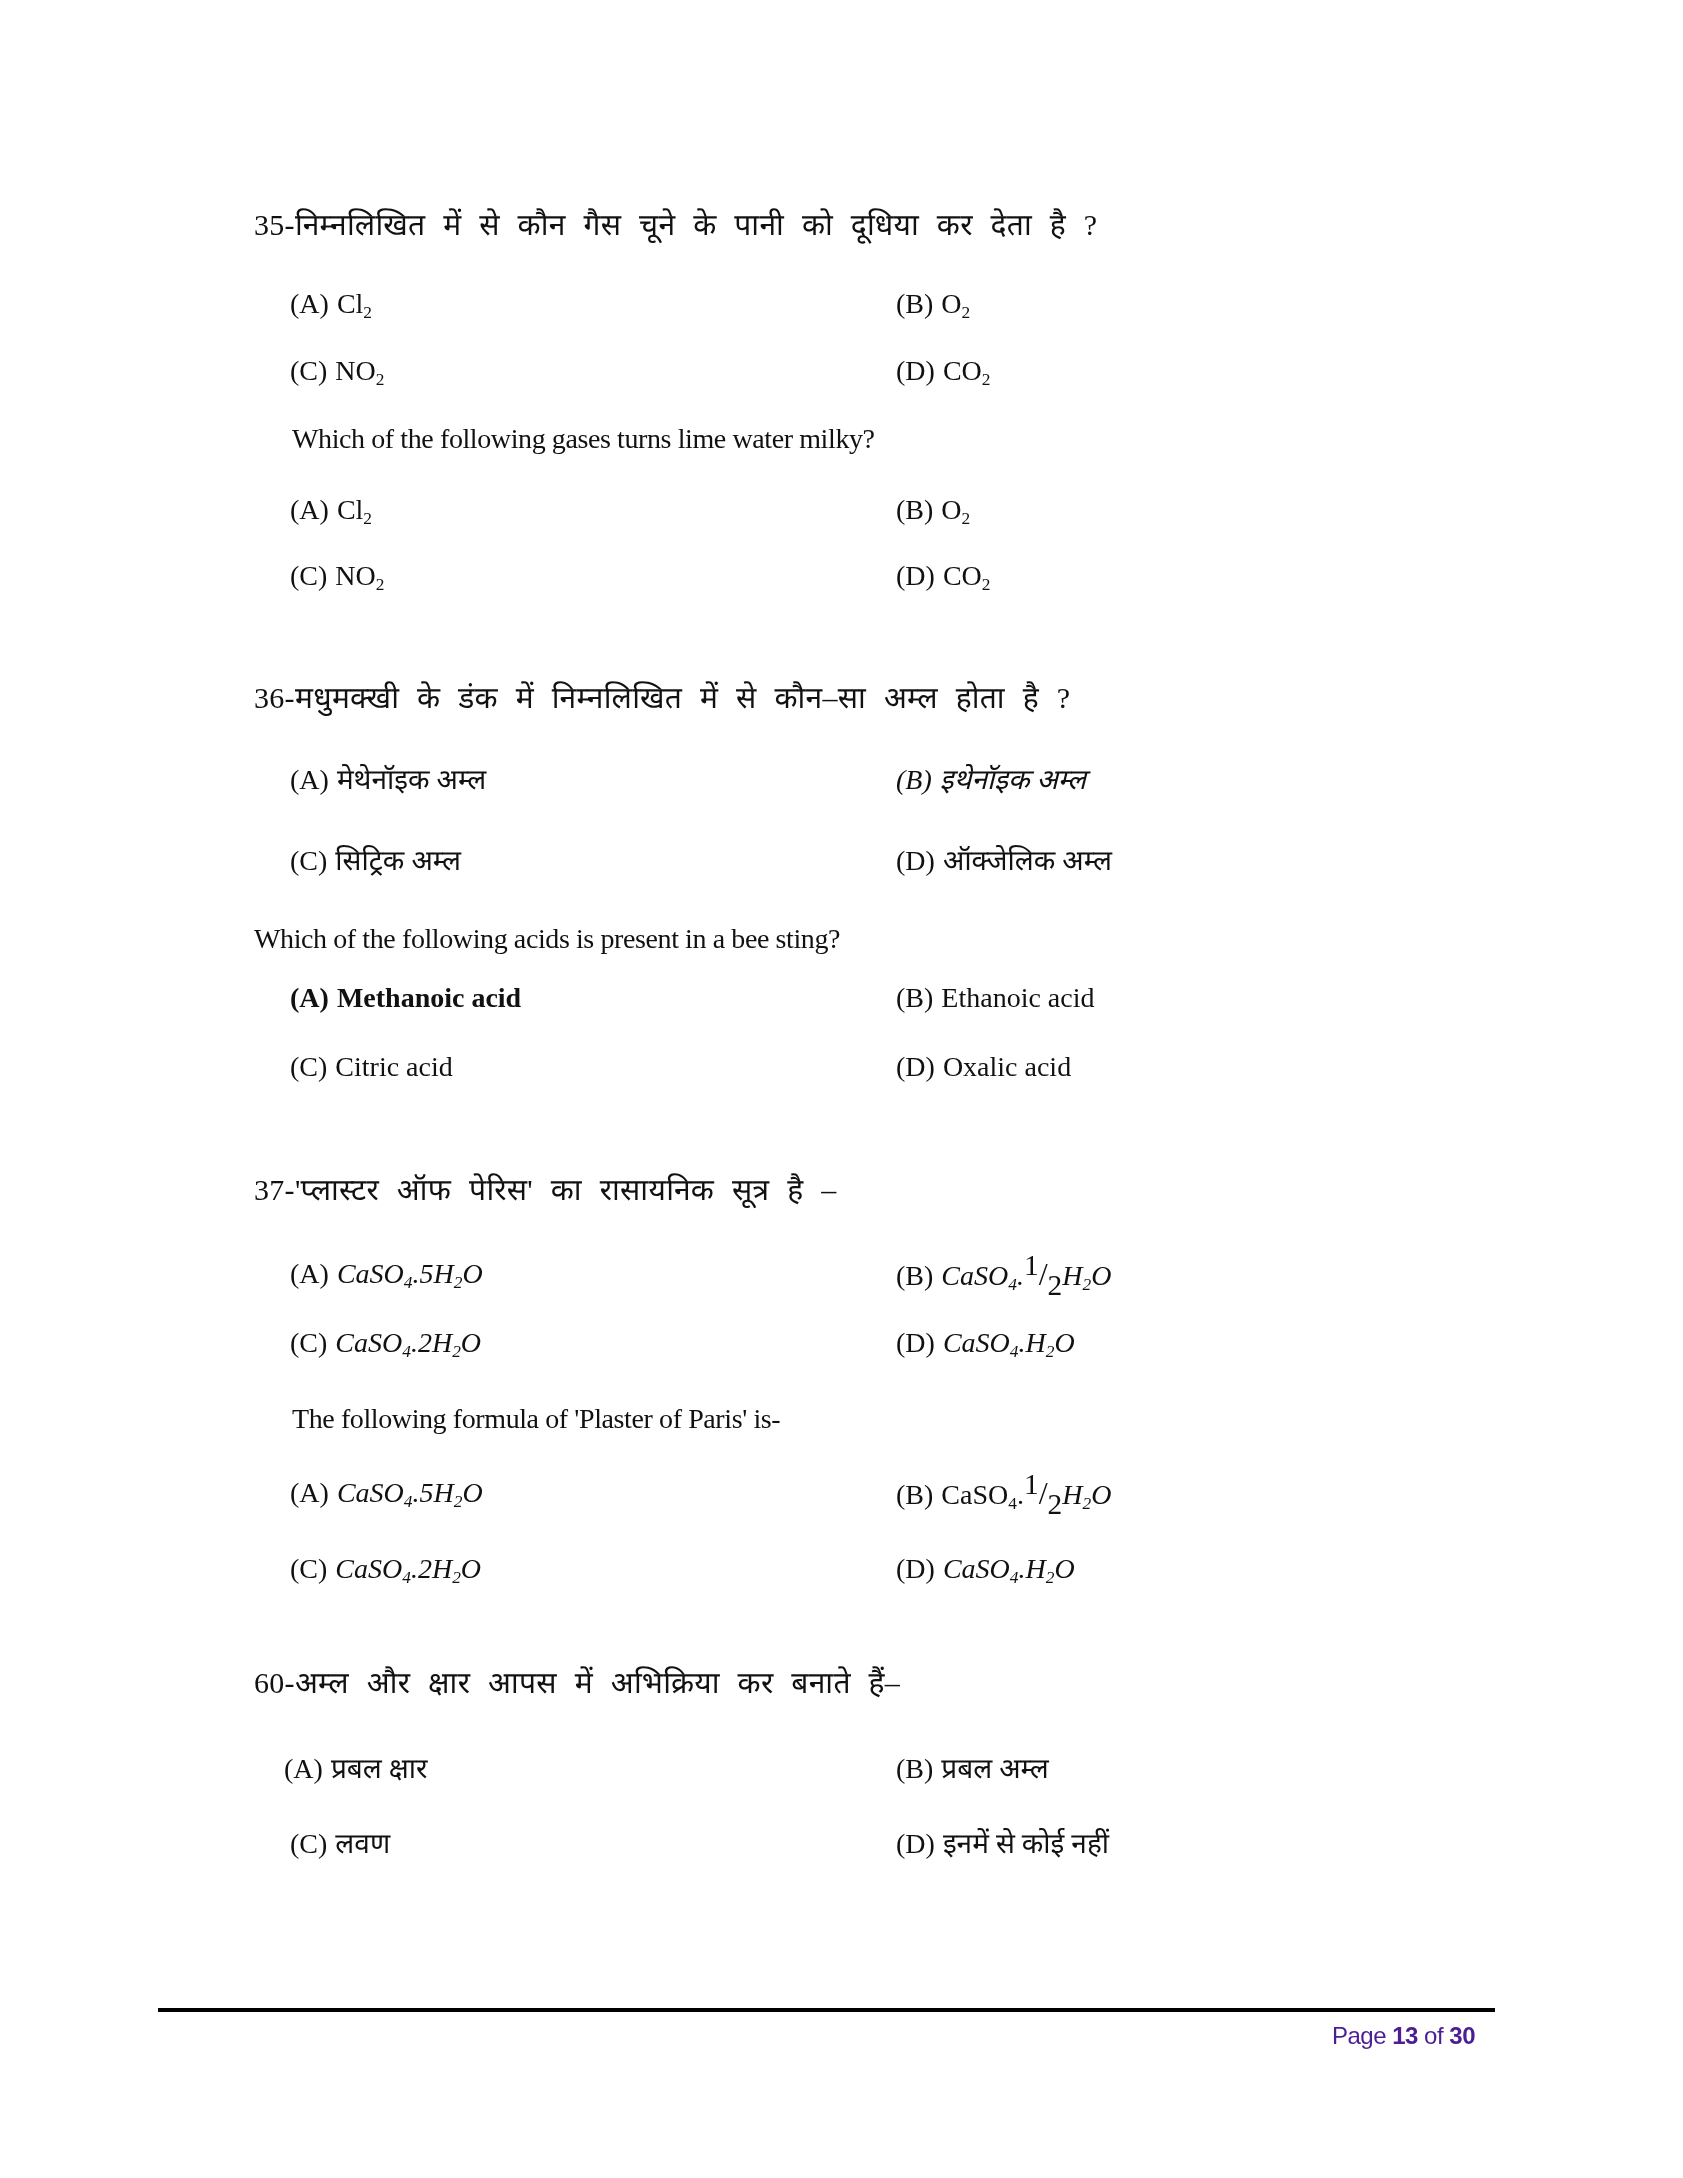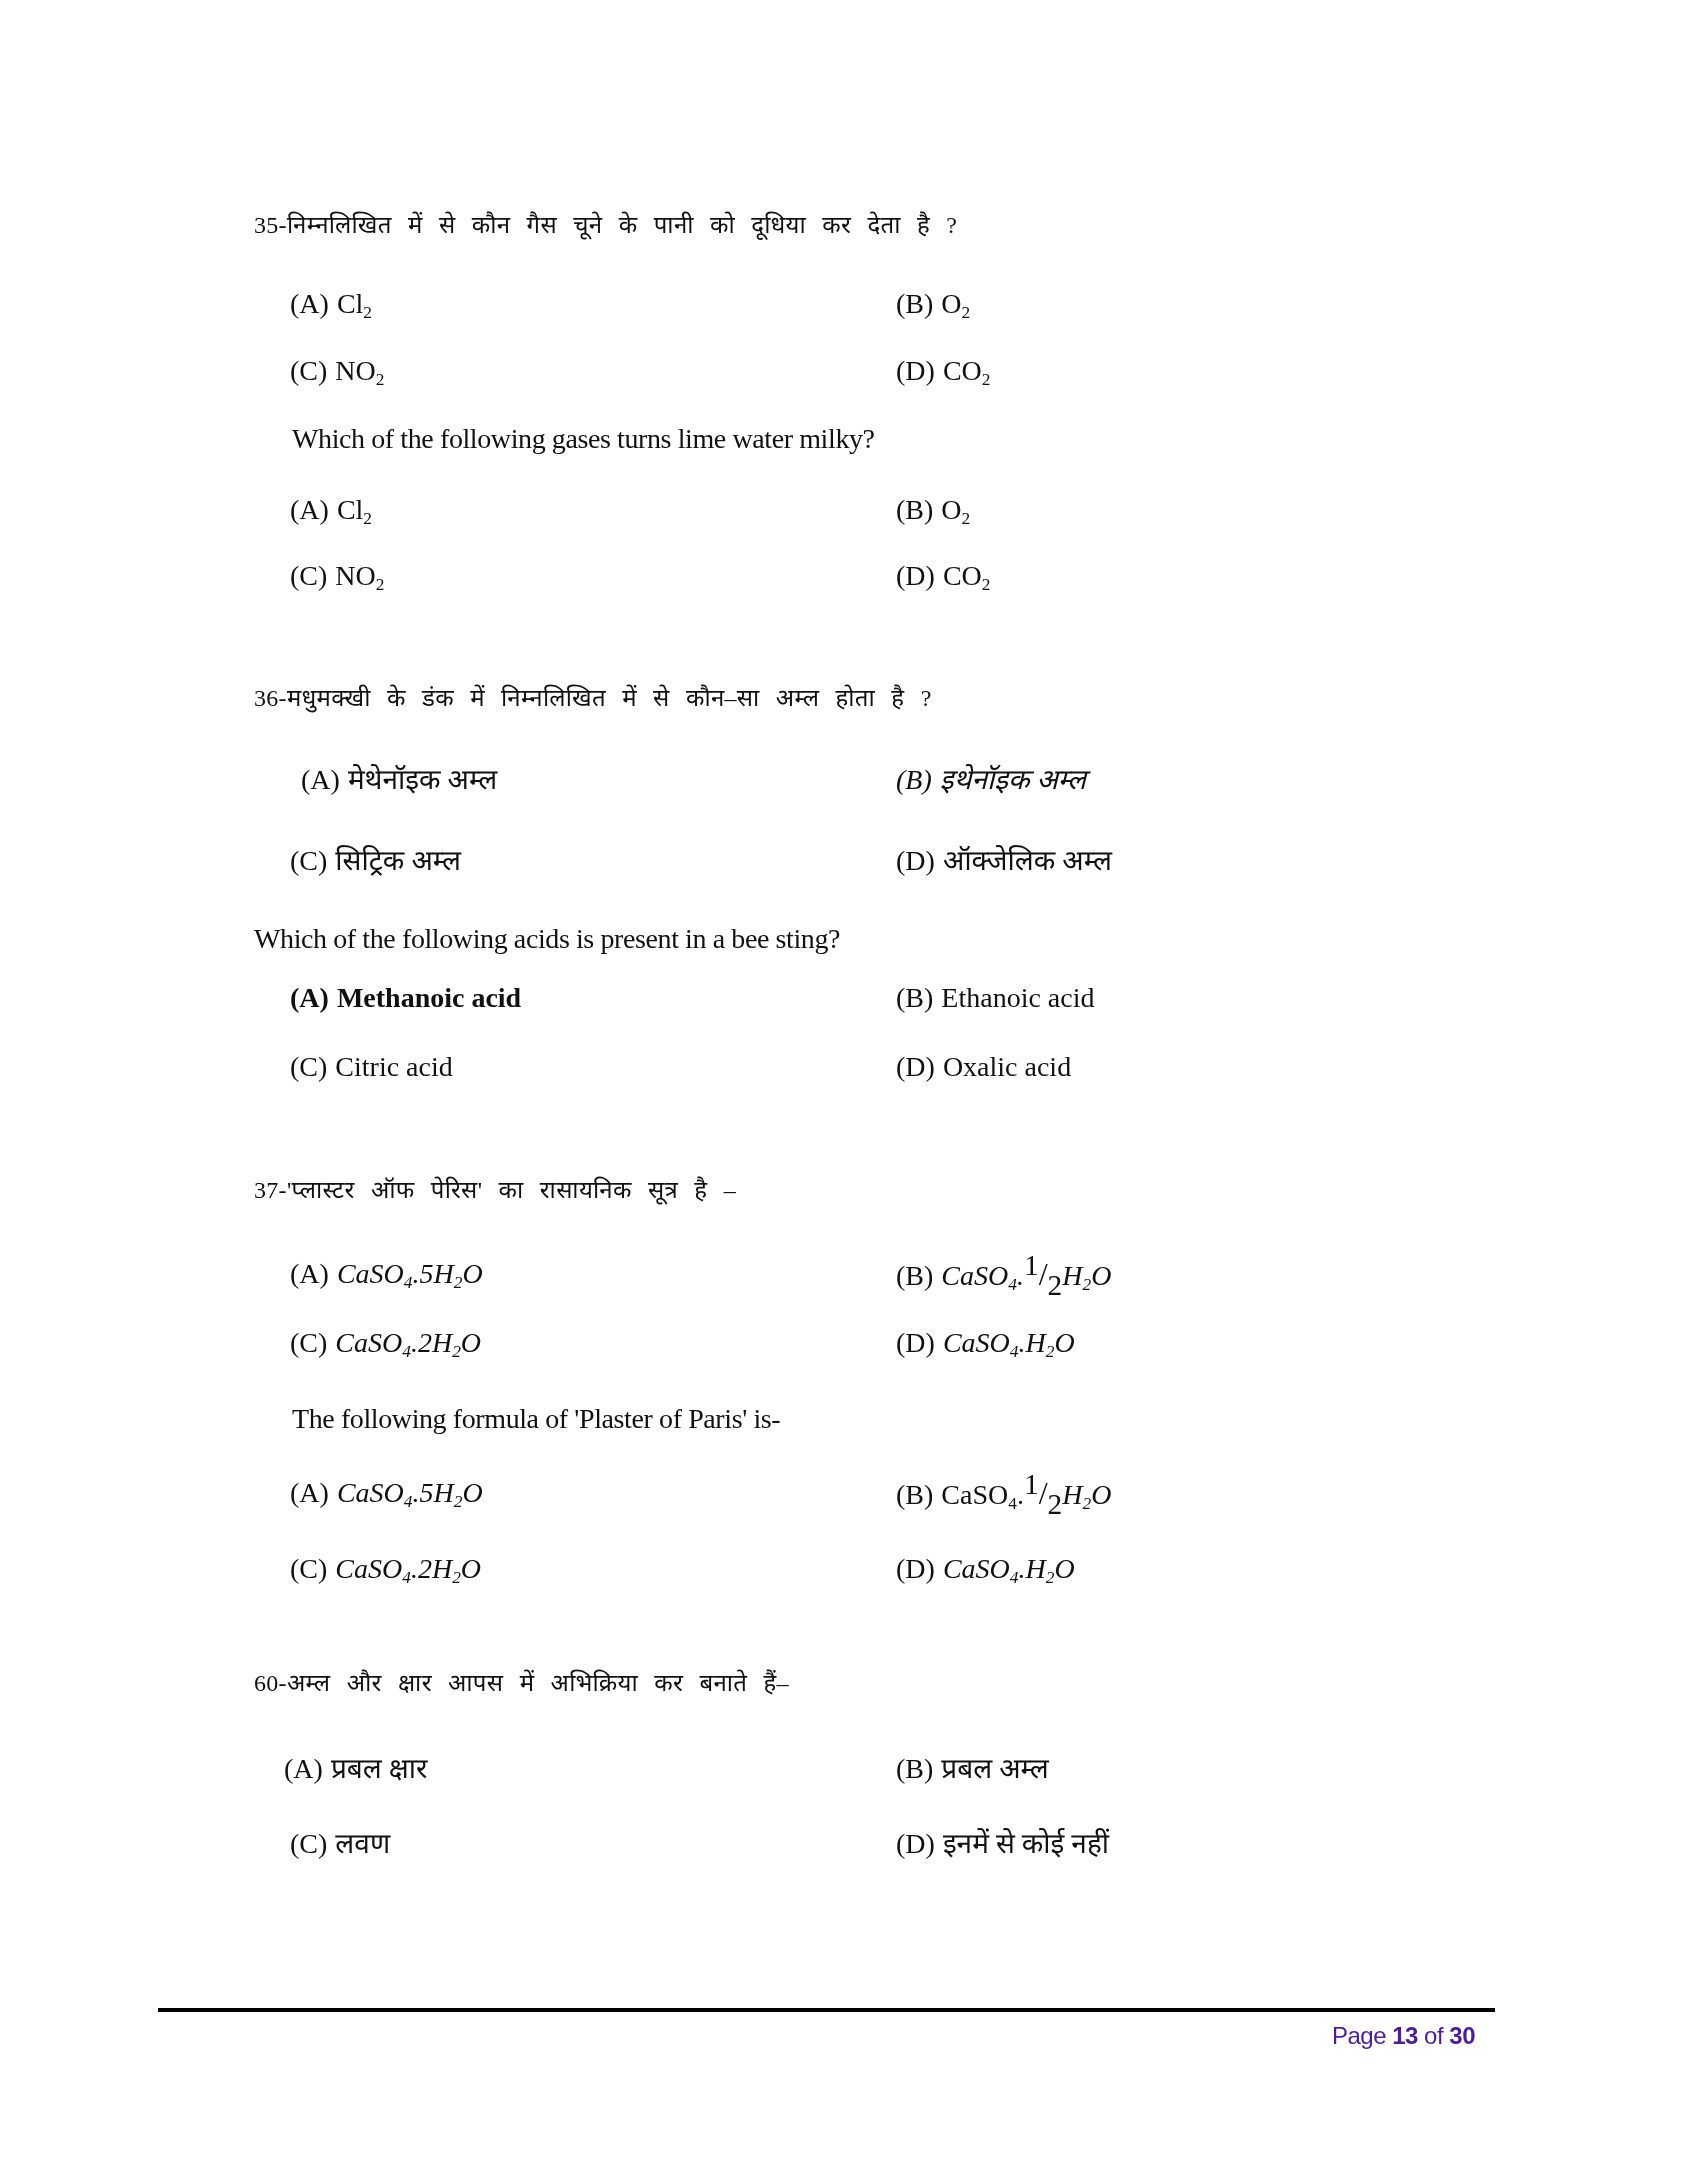--- a/index.html
+++ b/index.html
@@ -1,20 +1,20 @@
 <!DOCTYPE html>
 <html><head>
 <meta charset="utf-8">
 <style>
   html, body { margin: 0; padding: 0; background: #ffffff; }
   body { width: 1683px; height: 2178px; position: relative; overflow: hidden;
          font-family: "Liberation Serif", "DejaVu Serif", serif; color: #111; }
   .line { position: absolute; white-space: nowrap; line-height: 40px; height: 40px;
           transform: translateY(-20px); font-size: 28px; }
-  .title { font-size: 24px; word-spacing: 10px; letter-spacing: 0.3px; }
+  .title { font-size: 30px; word-spacing: 10px; letter-spacing: 0.3px; }
   .opt { font-size: 28px; }
   .eng { font-size: 28px; letter-spacing: -0.4px; }
   .lbl { margin-right: 8px; }
   .it { font-style: italic; }
   sub { font-size: 0.62em; vertical-align: -0.28em; line-height: 0; }
   .frac-n { font-size: 1.05em; vertical-align: 0.35em; line-height: 0; }
   .frac-s { font-size: 1.15em; }
   .frac-d { font-size: 1.05em; vertical-align: -0.35em; line-height: 0; }
   .rule { position: absolute; left: 158px; top: 2008px; width: 1337px; height: 4px; background: #000; }
   .page { position: absolute; top: 2022px; right: 208px; font-family: "Liberation Sans", "DejaVu Sans", sans-serif;
@@ -49,21 +49,21 @@
 <div class="line opt" style="left:290px; top:576px;">
   <span class="lbl">(C)</span><span>NO</span><sub>2</sub>
 </div>
 <div class="line opt" style="left:896px; top:576px;">
   <span class="lbl">(D)</span><span>CO</span><sub>2</sub>
 </div>
 
 <div class="line title" style="left:254px; top:698px;text-align:right;">
   <span>36-</span><span>मधुमक्खी के डंक में निम्नलिखित में से कौन–सा अम्ल होता है ?</span>
 </div>
-<div class="line opt" style="left:301px; top:780px;">
+<div class="line opt" style="left:290px; top:780px;">
   <span class="lbl">(A)</span><span>मेथेनॉइक अम्ल</span>
 </div>
 <div class="line opt" style="left:896px; top:780px;font-style:italic;">
   <span class="lbl">(B)</span><span>इथेनॉइक अम्ल</span>
 </div>
 <div class="line opt" style="left:290px; top:861px;">
   <span class="lbl">(C)</span><span>सिट्रिक अम्ल</span>
 </div>
 <div class="line opt" style="left:896px; top:861px;">
   <span class="lbl">(D)</span><span>ऑक्जेलिक अम्ल</span>

